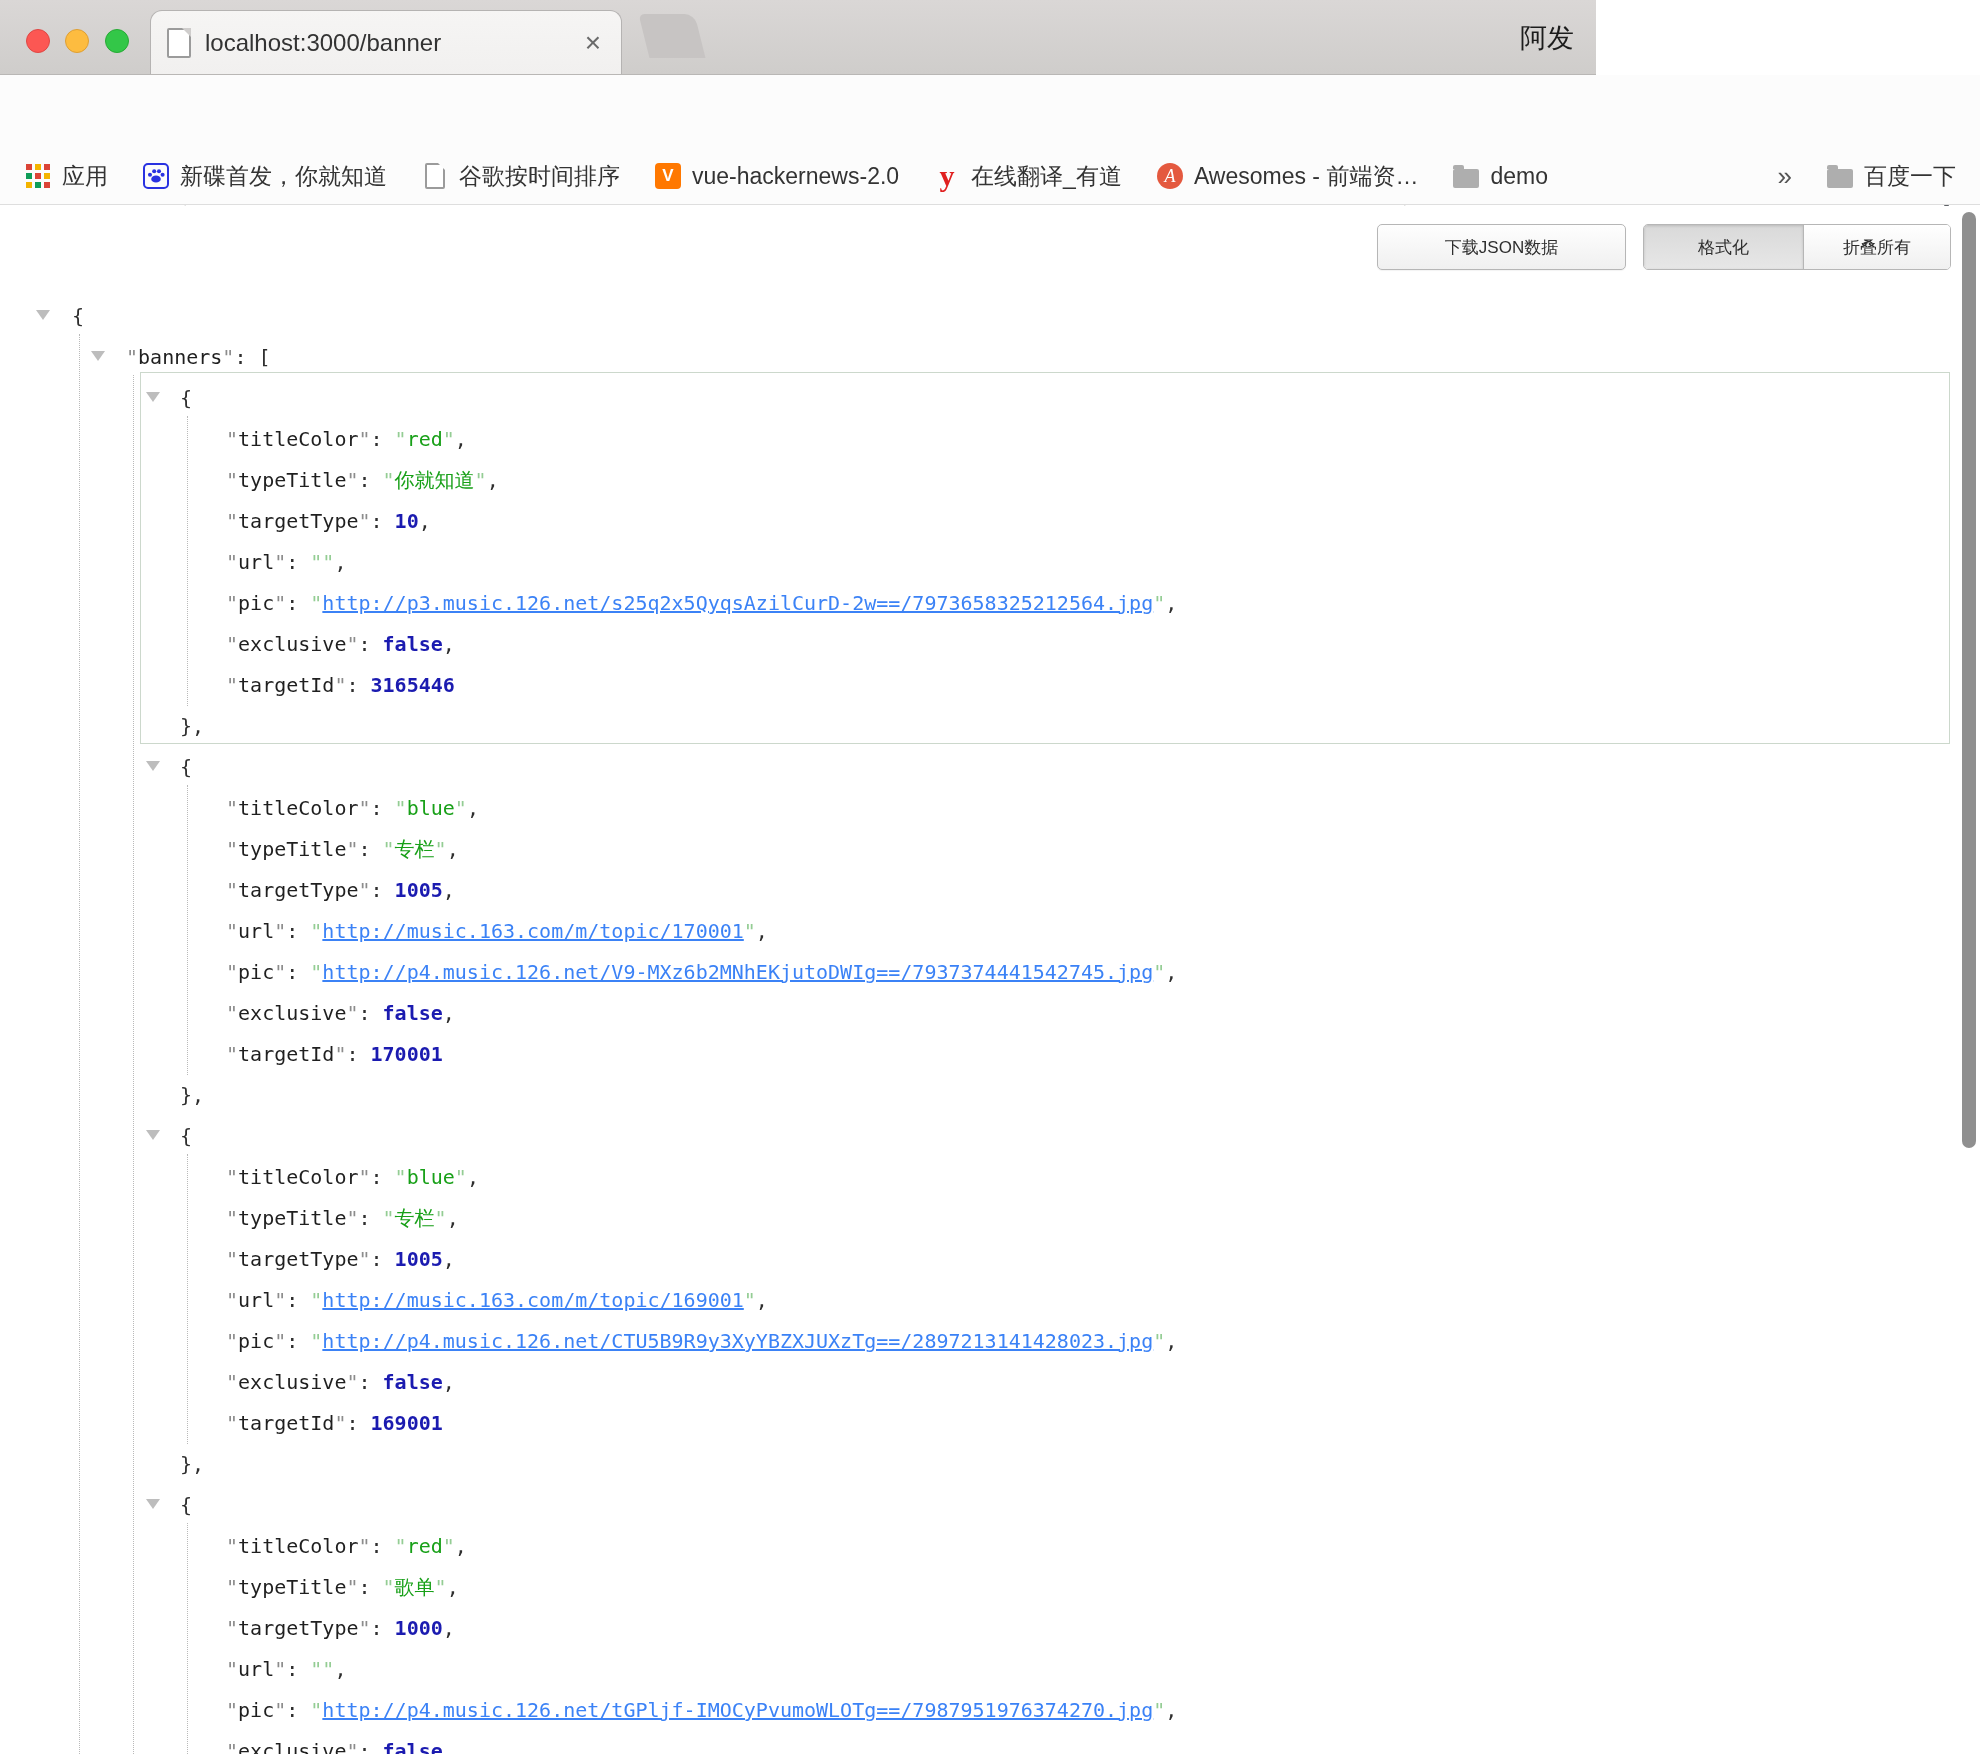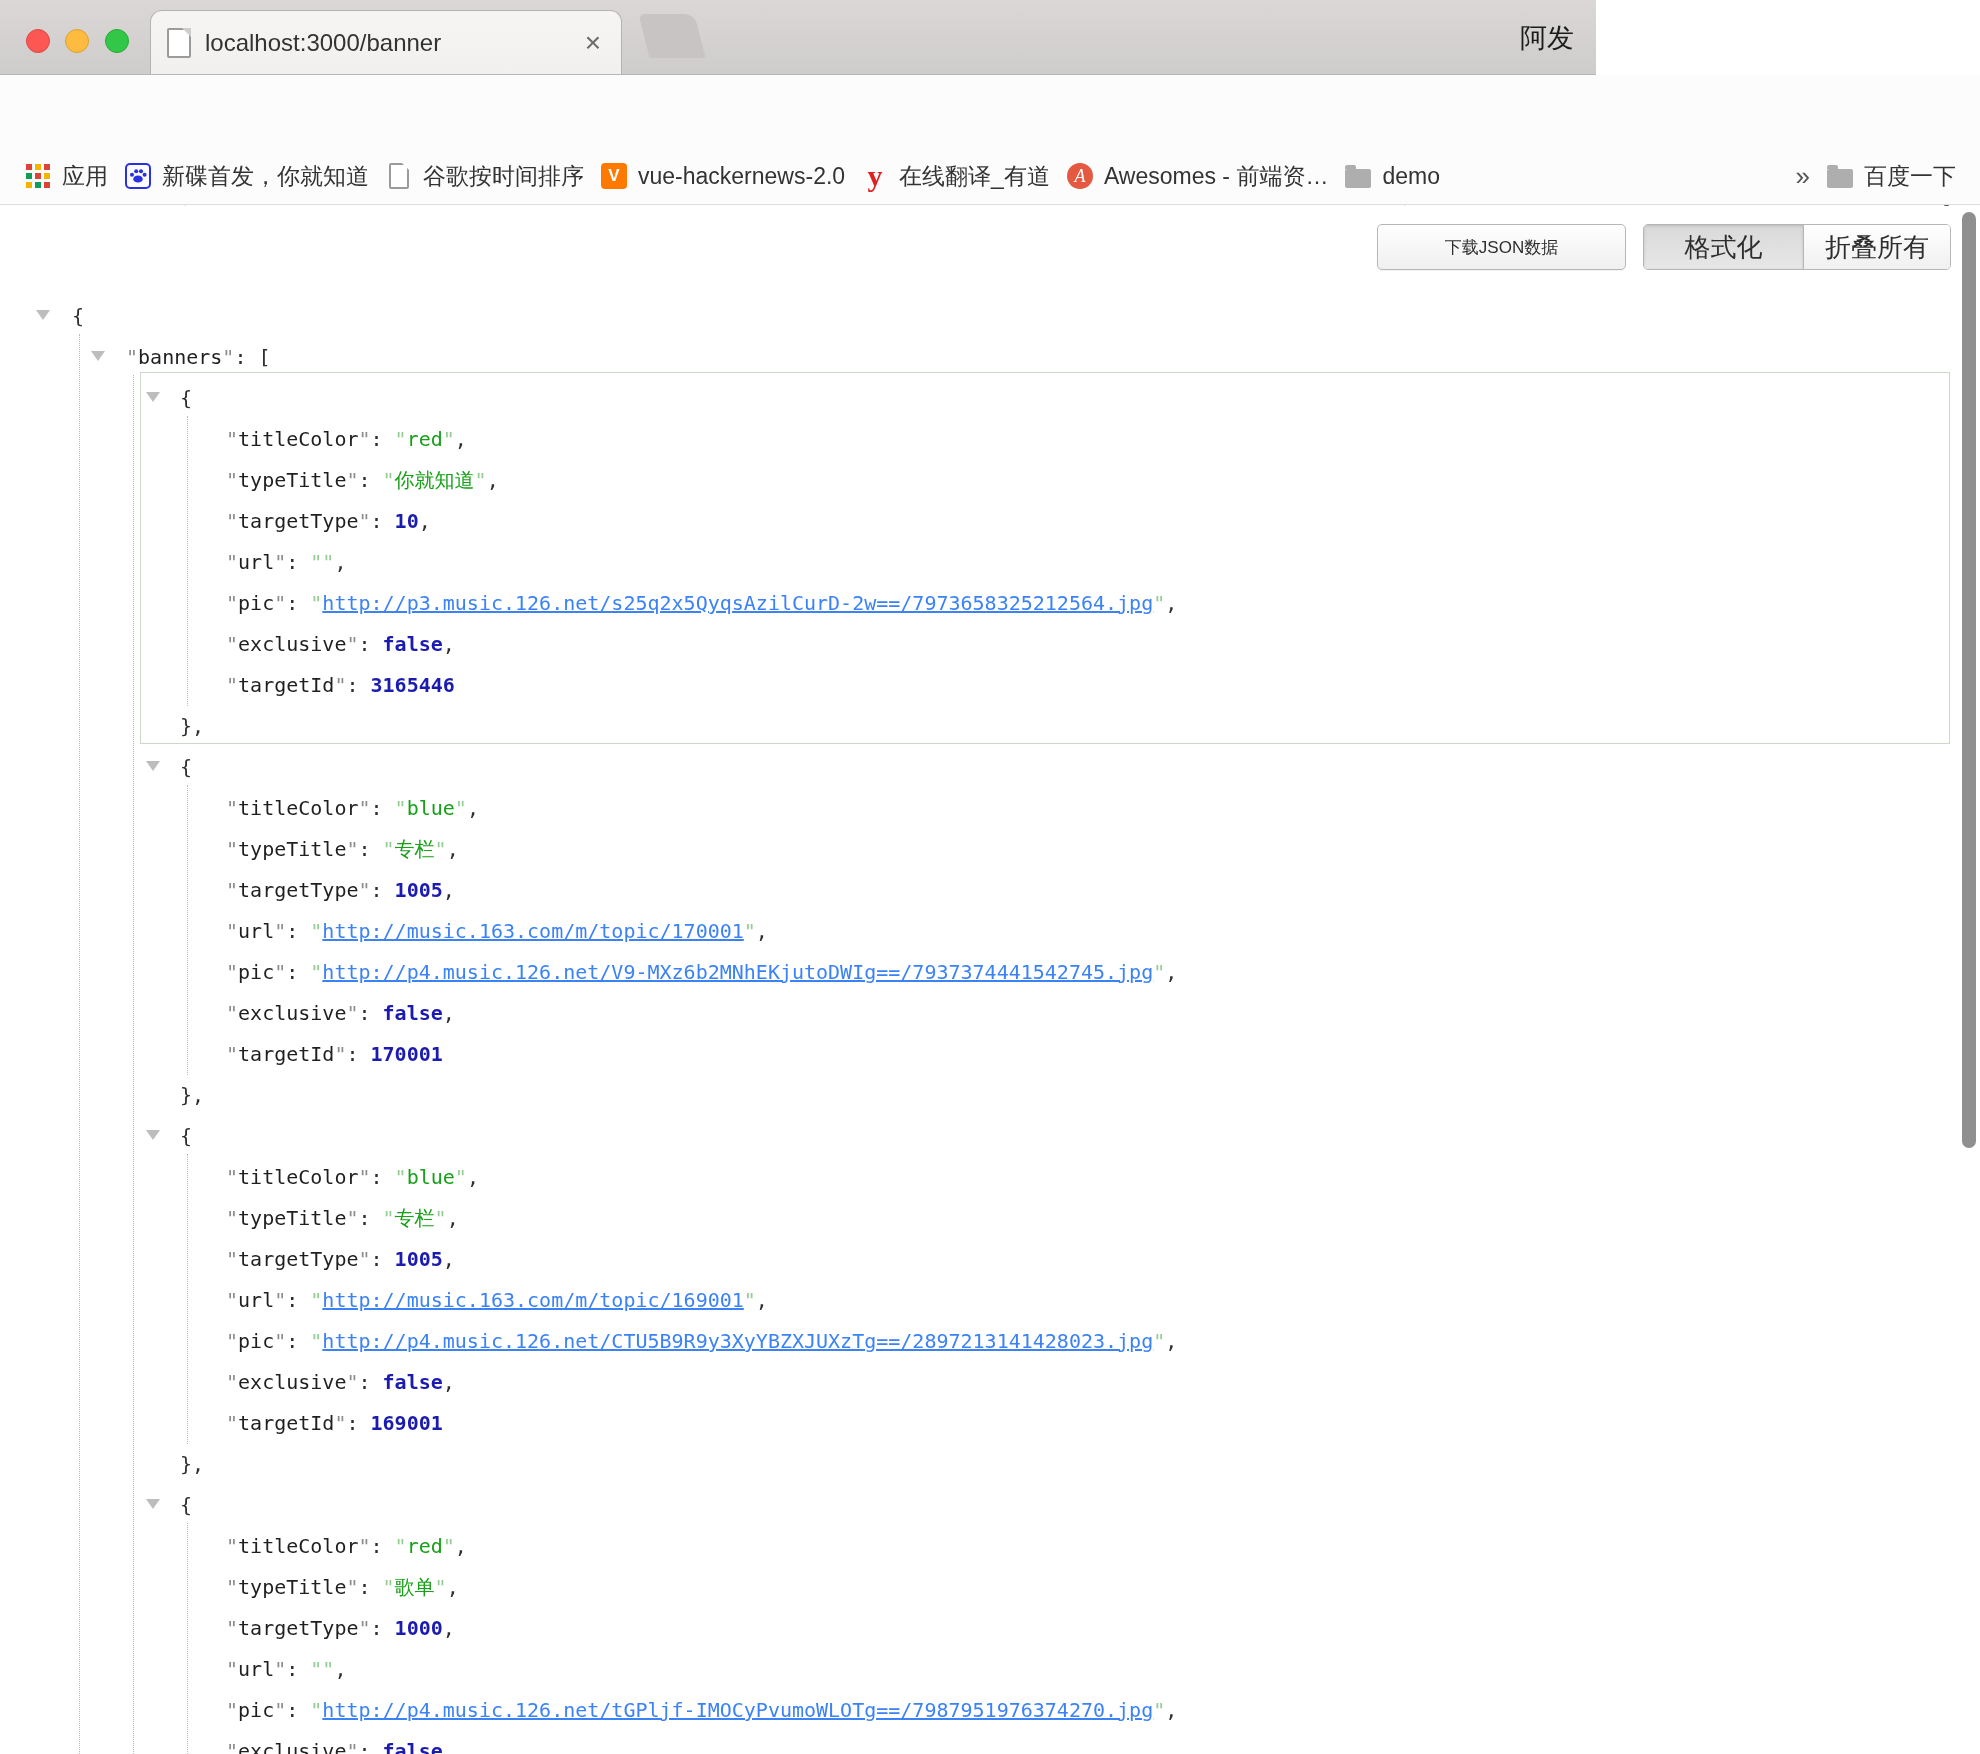--- a/index.html
+++ b/index.html
@@ -38,21 +38,21 @@
   .url-rest{font-size:25px;color:#80868b;flex:1;}
   .star-icon{font-size:28px;color:#5f6368;}
   .ext{position:absolute;top:90px;width:36px;height:42px;display:flex;align-items:center;justify-content:center;}
   .sq{width:32px;height:32px;border-radius:6px;display:flex;align-items:center;justify-content:center;
       color:#fff;font-weight:bold;}
   .menu-dots{display:flex;flex-direction:column;gap:5px;align-items:center;}
   .menu-dots i{width:5px;height:5px;border-radius:50%;background:#5f6368;}
 
   
   .bookbar{position:absolute;left:0;top:148px;width:1980px;height:57px;background:#fcfcfc;
-           border-bottom:1px solid #dedede;display:flex;align-items:center;padding:0 24px;box-sizing:border-box;gap:16px;}
+           border-bottom:1px solid #dedede;display:flex;align-items:center;padding:0 24px;box-sizing:border-box;gap:34px;}
   .bm{display:flex;align-items:center;gap:10px;font-size:23px;color:#333;white-space:nowrap;}
   .bm-icon{width:28px;height:28px;display:flex;align-items:center;justify-content:center;flex:none;}
   .baidu-box{width:26px;height:26px;border:2px solid #2932e1;border-radius:5px;box-sizing:border-box;
              display:flex;align-items:center;justify-content:center;}
   .vue-box{width:26px;height:26px;border-radius:4px;background:#ff7800;color:#fff;font-weight:bold;font-size:17px;
            display:flex;align-items:center;justify-content:center;}
   .youdao-y{color:#e02020;font-weight:bold;font-size:30px;font-family:"Liberation Serif",serif;line-height:1;}
   .awesomes-a{width:26px;height:26px;border-radius:50%;background:#e4593f;color:#fff;font-style:italic;
               font-family:"Liberation Serif",serif;font-size:18px;display:flex;align-items:center;justify-content:center;}
   .folder-icon{width:26px;height:19px;background:#aeaeae;border-radius:2px;position:relative;margin-top:4px;}
@@ -64,21 +64,21 @@
   .bm-spacer{flex:1;}
   .chevrons{font-size:26px;color:#555;}
 
   
   .content{position:absolute;left:0;top:206px;width:1980px;height:1548px;background:#fff;overflow:hidden;}
   .btn{position:absolute;height:46px;border:1px solid #b6b6b6;border-radius:5px;
        background:linear-gradient(#fefefe,#f0f0f0);font-size:17px;color:#2e2e2e;
        display:flex;align-items:center;justify-content:center;box-sizing:border-box;box-shadow:0 1px 1px rgba(0,0,0,.05);}
   .btn-group{position:absolute;left:1643px;top:18px;width:308px;height:46px;border:1px solid #b6b6b6;border-radius:5px;
        display:flex;box-sizing:border-box;overflow:hidden;}
-  .btn-seg{height:100%;display:flex;align-items:center;justify-content:center;font-size:26px;color:#2e2e2e;box-sizing:border-box;}
+  .btn-seg{height:100%;display:flex;align-items:center;justify-content:center;font-size:17px;color:#2e2e2e;box-sizing:border-box;}
   .seg-active{width:160px;background:linear-gradient(#d9d9d9,#e7e7e7);border-right:1px solid #b6b6b6;
        box-shadow:inset 0 1px 3px rgba(0,0,0,.15);}
   .seg-normal{width:146px;background:linear-gradient(#ffffff,#f0f0f0);}
 
   #json-tree{position:absolute;left:0;top:0;width:1980px;height:1548px;
        font-family:"DejaVu Sans Mono","Liberation Mono",monospace;font-size:20px;}
   .jrow{position:absolute;left:0;height:41px;line-height:41px;white-space:pre;}
   .ind0{padding-left:72px;}.ind1{padding-left:126px;}.ind2{padding-left:180px;}.ind3{padding-left:226px;}
   .q{color:#8c8c8c;}      
   .k{color:#1f1f1f;}      

